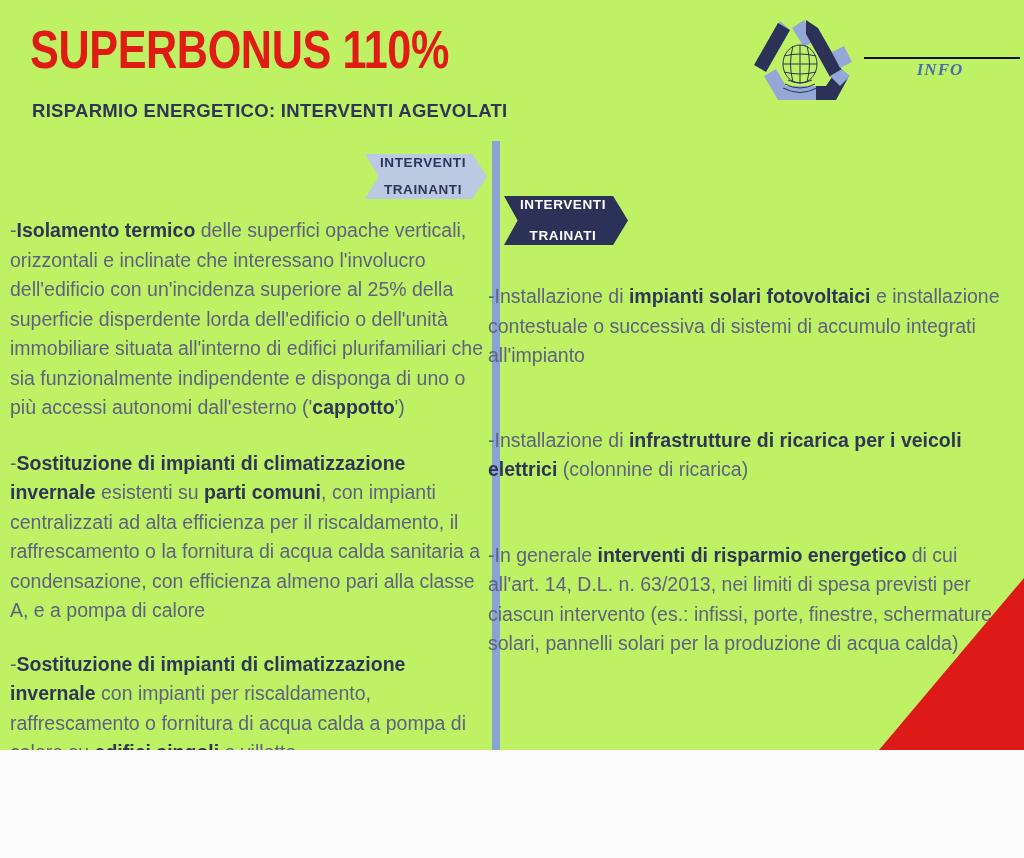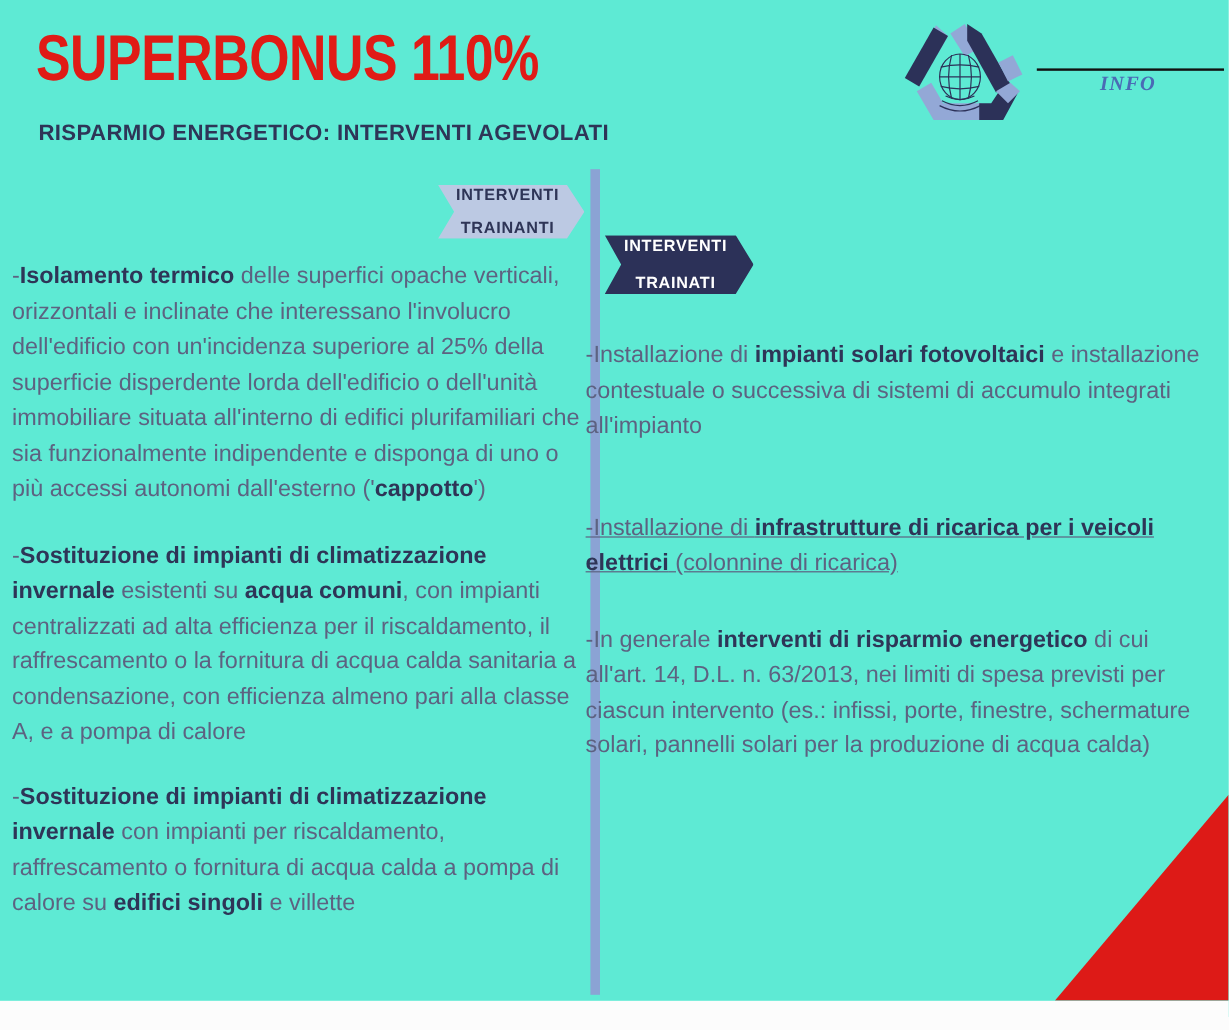--- a/index.html
+++ b/index.html
@@ -9,22 +9,22 @@
   body {
     width: 1024px;
     height: 858px;
     background: #fcfcfc;
     font-family: "Liberation Sans", "DejaVu Sans", sans-serif;
     overflow: hidden;
   }
   #slide {
     position: relative;
     width: 1024px;
-    height: 834px;
-    background: #5eead4;
+    height: 750px;
+    background: #bef264;
     overflow: hidden;
   }
 
   
   #main-title {
     position: absolute;
     left: 30px;
     top: 20px;
     font-size: 54px;
     line-height: 58px;
@@ -166,21 +166,21 @@
     font-weight: normal;
   }
   .para:last-child { margin-bottom: 0; }
   .para b {
     font-weight: bold;
     color: #2e3557;
   }
   #col-left .para { margin-bottom: 24px; }
   #col-left .para.p1 { margin-bottom: 26px; }
   #col-right .para.r1 { margin-bottom: 55px; }
-  #col-right .para.r2 { margin-bottom: 34px; text-decoration: underline; }
+  #col-right .para.r2 { margin-bottom: 56px; }
 
   
   #red-corner {
     position: absolute;
     right: 0;
     bottom: 0;
     width: 145px;
     height: 172px;
     background: #dd1a17;
     -webkit-clip-path: polygon(100% 0%, 100% 100%, 0% 100%);
@@ -241,21 +241,21 @@
     <span>INTERVENTI</span>
     <span>TRAINANTI</span>
   </div>
   <div id="chevron-trainati" class="chevron">
     <span>INTERVENTI</span>
     <span>TRAINATI</span>
   </div>
 
   <div id="col-left">
     <p class="para p1">-<b>Isolamento termico</b> delle superfici opache verticali, orizzontali e inclinate che interessano l'involucro dell'edificio con un'incidenza superiore al 25% della superficie disperdente lorda dell'edificio o dell'unità immobiliare situata all'interno di edifici plurifamiliari che sia funzionalmente indipendente e disponga di uno o più accessi autonomi dall'esterno ('<b>cappotto</b>')</p>
-    <p class="para p2">-<b>Sostituzione di impianti di climatizzazione invernale</b> esistenti su <b>acqua comuni</b>, con impianti centralizzati ad alta efficienza per il riscaldamento, il raffrescamento o la fornitura di acqua calda sanitaria a condensazione, con efficienza almeno pari alla classe A, e a pompa di calore</p>
+    <p class="para p2">-<b>Sostituzione di impianti di climatizzazione invernale</b> esistenti su <b>parti comuni</b>, con impianti centralizzati ad alta efficienza per il riscaldamento, il raffrescamento o la fornitura di acqua calda sanitaria a condensazione, con efficienza almeno pari alla classe A, e a pompa di calore</p>
     <p class="para p3">-<b>Sostituzione di impianti di climatizzazione invernale</b> con impianti per riscaldamento, raffrescamento o fornitura di acqua calda a pompa di calore su <b>edifici singoli</b> e villette</p>
   </div>
 
   <div id="col-right">
     <p class="para r1">-Installazione di <b>impianti solari fotovoltaici</b> e installazione contestuale o successiva di sistemi di accumulo integrati all'impianto</p>
     <p class="para r2">-Installazione di <b>infrastrutture di ricarica per i veicoli elettrici</b> (colonnine di ricarica)</p>
     <p class="para r3">-In generale <b>interventi di risparmio energetico</b> di cui all'art. 14, D.L. n. 63/2013, nei limiti di spesa previsti per ciascun intervento (es.: infissi, porte, finestre, schermature solari, pannelli solari per la produzione di acqua calda)</p>
   </div>
 
   <div id="red-corner"></div>

